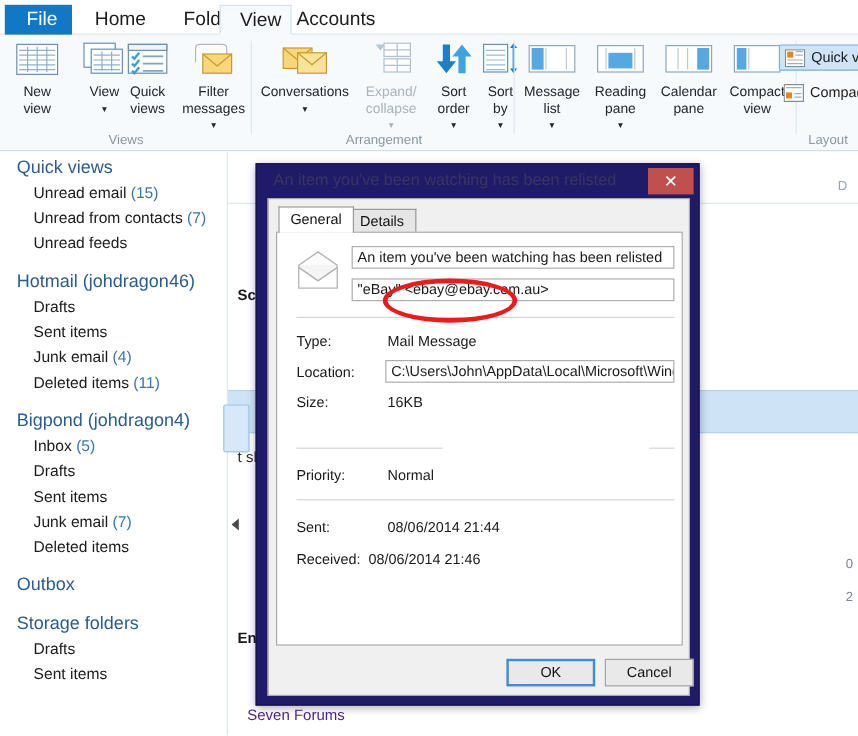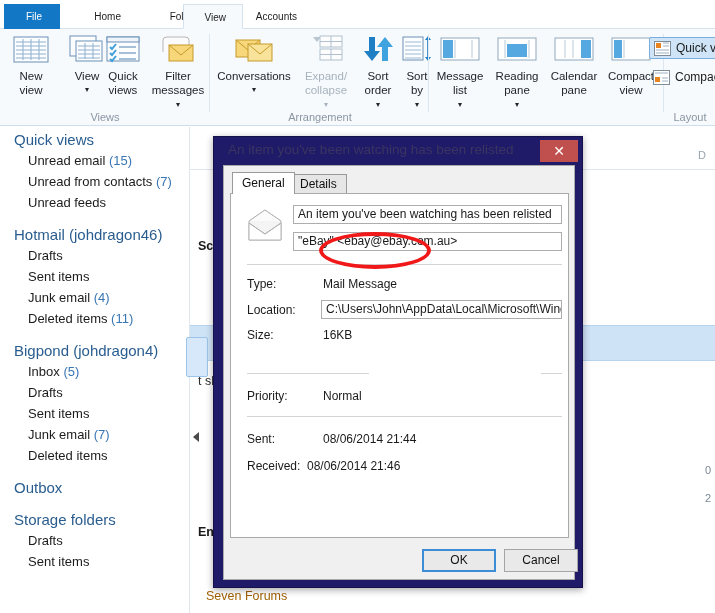--- a/index.html
+++ b/index.html
@@ -20,25 +20,25 @@
   .ribbon-tabbar {
     position: absolute; top: 0; left: 0;
     width: 715px; height: 29px;
     background: #ffffff;
     border-bottom: 1px solid #d6e3ef;
   }
   .tab {
     position: absolute; top: 4px;
     height: 25px;
     padding: 0 16px;
-    font-size: 10px;
+    font-size: 16px;
     color: #1c1c1c;
     line-height: 25px;
     white-space: nowrap;
-    text-align: right;
+    text-align: left;
   }
   .tab.file {
     top: 4px; left: 4px;
     background: #1277c4;
     color: #ffffff;
     padding: 0 18px;
     height: 25px;
   }
   .tab.active {
     background: #f7fafd;
@@ -146,21 +146,21 @@
     background: #cfe3f7;
     border-top: 1px solid #b5d2ee;
     border-bottom: 1px solid #b5d2ee;
   }
   .ml-meta {
     position: absolute; right: 4px;
     font-size: 11px; color: #7b8894;
   }
   .ml-footer {
     position: absolute; left: 0; bottom: 0;
-    font-size: 12.5px; color: #a16207;
+    font-size: 12.5px; color: #4c1d95;
     padding-left: 10px;
   }
   .collapse-arrow {
     position: absolute; left: 193px; top: 432px;
     width: 0; height: 0;
     border-top: 5px solid transparent;
     border-bottom: 5px solid transparent;
     border-right: 6px solid #4a4a4a;
   }
   .side-chip {

